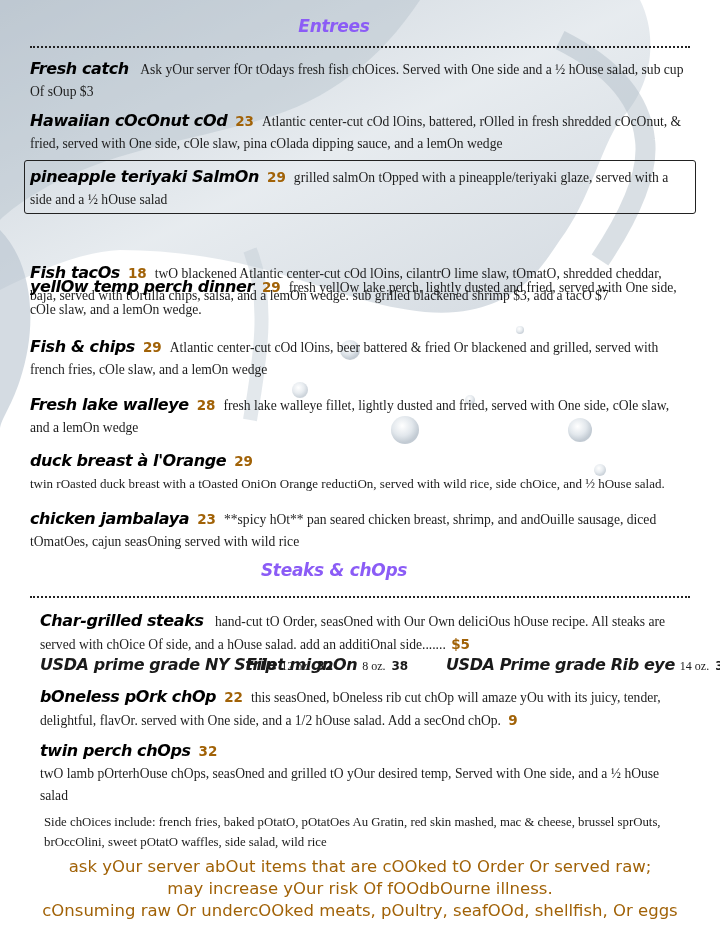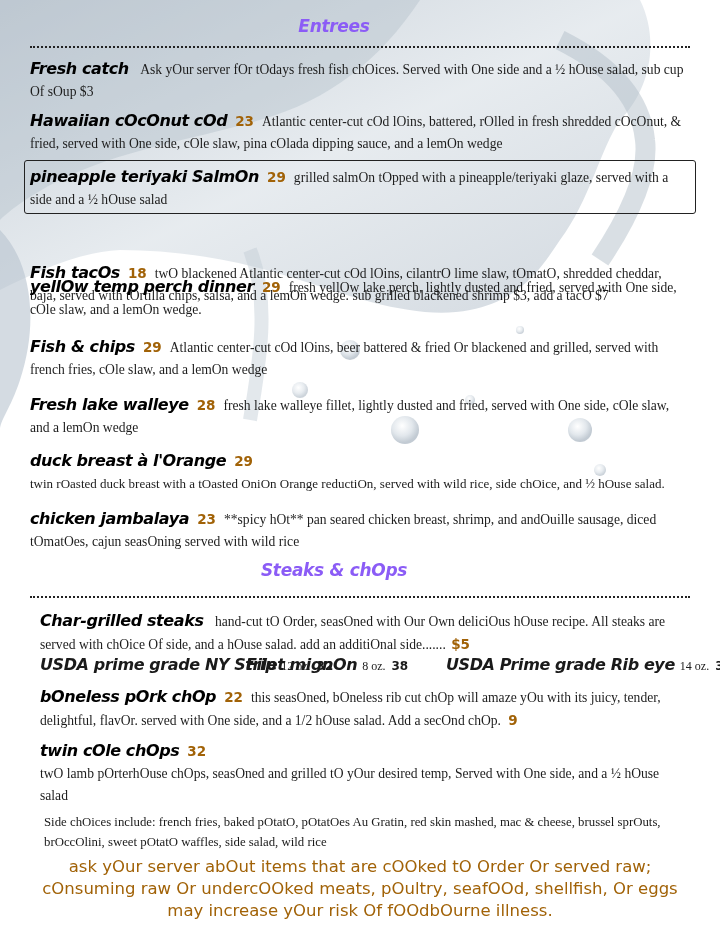--- a/index.html
+++ b/index.html
@@ -155,24 +155,24 @@
       <span class="cut-name">USDA Prime grade Rib eye</span><span class="cut-size">14 oz.</span><span class="cut-price">35</span>
     </span>
   </div>
 
   <div class="item" style="top:686px; left:40px; width:650px;">
     <span class="name">bOneless pOrk chOp</span><span class="price">22</span><span class="desc">this seasOned, bOneless rib cut chOp will amaze yOu with its juicy, tender, delightful, flavOr.  served with One side, and a 1/2 hOuse salad.   Add a secOnd chOp.</span>
     <span class="price" style="margin-left:4px;">9</span>
   </div>
 
   <div class="item" style="top:740px; left:40px; width:650px;">
-    <div><span class="name">twin cOle chOps</span><span class="price">32</span></div>
+    <div><span class="name">twin perch chOps</span><span class="price">32</span></div>
     <div class="desc">twO lamb pOrterhOuse chOps, seasOned and grilled tO yOur desired temp,    Served with One side, and a ½ hOuse salad</div>
   </div>
 
   <div class="sides">Side chOices include:  french fries, baked pOtatO, pOtatOes Au Gratin, red skin mashed, mac &amp; cheese, brussel sprOuts, brOccOlini, sweet pOtatO waffles, side salad, wild rice</div>
 
   <div class="disclaimer">
     <div>ask yOur server abOut items that are cOOked tO Order Or served raw;</div>
+    <div>may increase yOur risk Of fOOdbOurne illness.</div>
     <div>cOnsuming raw Or undercOOked meats, pOultry, seafOOd, shellfish, Or eggs</div>
-    <div>may increase yOur risk Of fOOdbOurne illness.</div>
   </div>
 </div>
 
 </body></html>

